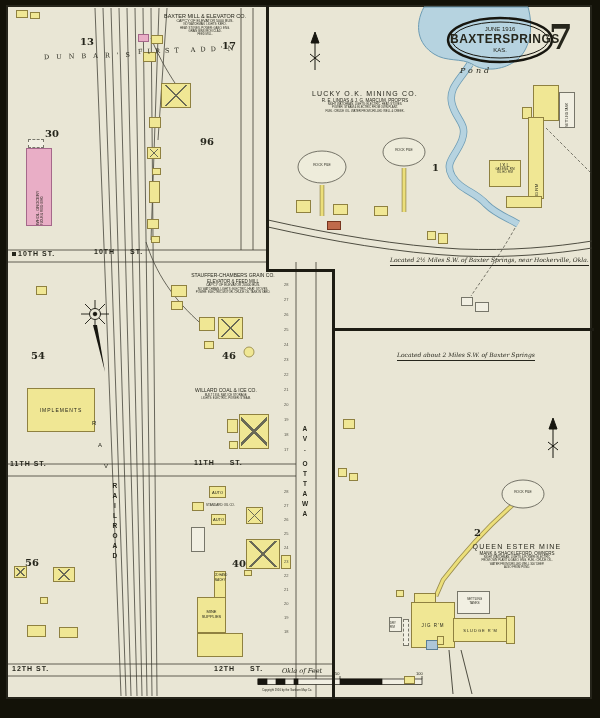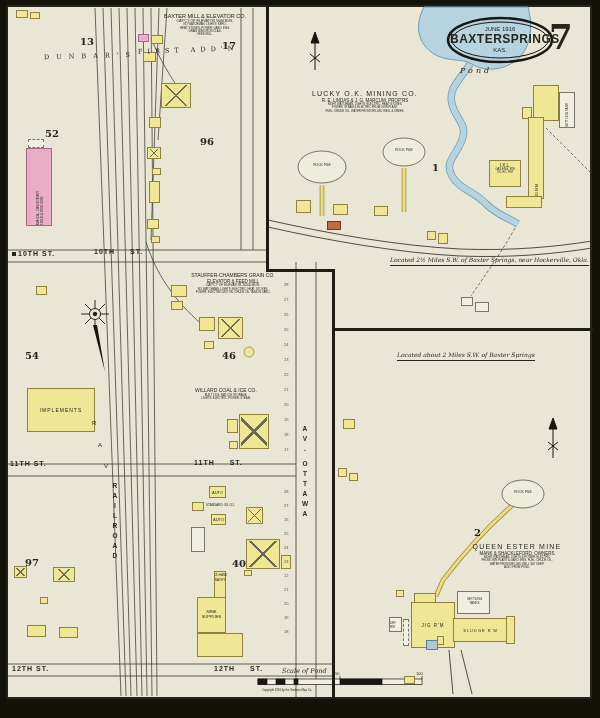--- a/index.html
+++ b/index.html
@@ -243,25 +243,25 @@
   <div class="b" style="left:506px;top:616px;width:9px;height:28px;"></div>
   <div class="b blue" style="left:426px;top:640px;width:12px;height:10px;"></div>
   <div class="b" style="left:437px;top:636px;width:7px;height:9px;"></div>
   <div class="b" style="left:404px;top:676px;width:11px;height:8px;"></div>
 
   <div class="lbl serif f65" style="left:44px;top:53px;letter-spacing:7px;transform:rotate(-1.5deg);">DUNBAR'S</div>
   <div class="lbl serif f65" style="left:138px;top:47px;letter-spacing:5px;transform:rotate(-2deg);">FIRST ADD'N</div>
 
   <div class="lbl blocknum" style="left:80px;top:36px;">13</div>
   <div class="lbl blocknum" style="left:222px;top:40px;">17</div>
-  <div class="lbl blocknum" style="left:45px;top:128px;">52</div>
+  <div class="lbl blocknum" style="left:45px;top:128px;">30</div>
   <div class="lbl blocknum" style="left:200px;top:136px;">96</div>
-  <div class="lbl blocknum" style="left:25px;top:350px;">54</div>
+  <div class="lbl blocknum" style="left:31px;top:350px;">54</div>
   <div class="lbl blocknum" style="left:222px;top:350px;">46</div>
-  <div class="lbl blocknum" style="left:25px;top:557px;">97</div>
+  <div class="lbl blocknum" style="left:25px;top:557px;">56</div>
   <div class="lbl blocknum" style="left:232px;top:558px;">40</div>
 
   <div class="lbl street" style="left:12px;top:250px;"><span class="marker"></span><span>10TH ST.</span></div>
   <div class="lbl street ws" style="left:94px;top:248px;">10TH ST.</div>
   <div class="lbl street" style="left:10px;top:460px;">11TH ST.</div>
   <div class="lbl street ws" style="left:194px;top:459px;">11TH ST.</div>
   <div class="lbl street" style="left:12px;top:665px;">12TH ST.</div>
   <div class="lbl street ws" style="left:214px;top:665px;">12TH ST.</div>
   <div class="lbl vstack f65 bold" style="left:111px;top:482px;">RAILROAD</div>
   <div class="lbl vstack f65 bold" style="left:301px;top:425px;">AV.</div>
@@ -355,17 +355,17 @@
   <div class="lbl blocknum" style="left:474px;top:527px;">2</div>
   <div class="lbl ctr" style="left:462px;top:543px;width:110px;">
     <div class="f7" style="letter-spacing:1.2px;">QUEEN ESTER MINE</div>
     <div class="f45">MANK &amp; SHACKLEFORD, OWNERS</div>
     <div class="f28">NIGHT WATCHMAN. LIGHTS &amp; POWER: ELECTRIC</div>
     <div class="f28">FROM OWN PLANT &amp; GASO. ENG. FUEL: CRUDE OIL.</div>
     <div class="f28">WATER FROM DRILLED WELL 300' DEEP.</div>
     <div class="f28">ALSO FROM POND.</div>
   </div>
 
-  <div class="lbl serif it f65" style="left:282px;top:668px;">Scale of Pond</div>
+  <div class="lbl serif it f65" style="left:282px;top:668px;">Okla of Feet</div>
   <div class="lbl f4" style="left:335px;top:672px;">50</div>
   <div class="lbl f4" style="left:416px;top:672px;">100</div>
   <div class="lbl f28" style="left:262px;top:689px;">Copyright 1916 by the Sanborn Map Co.</div>
 </div>
 
 </body></html>

